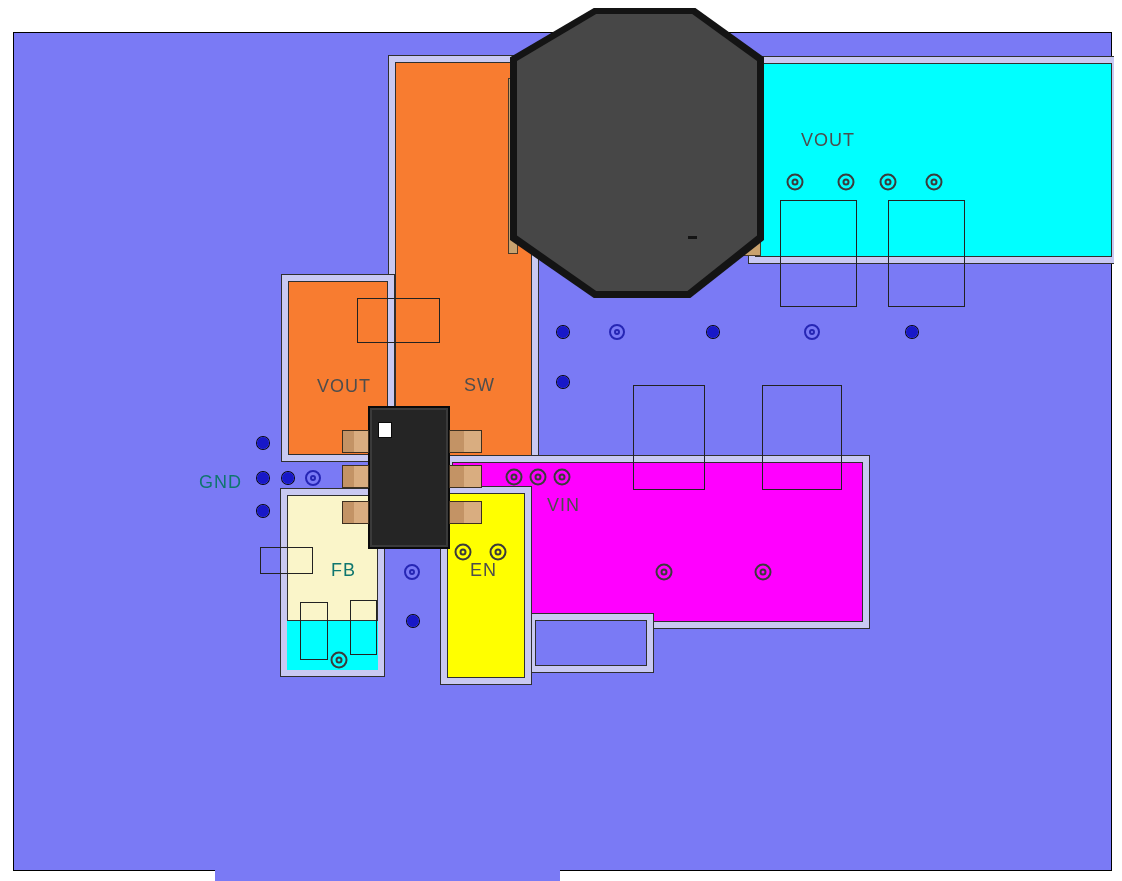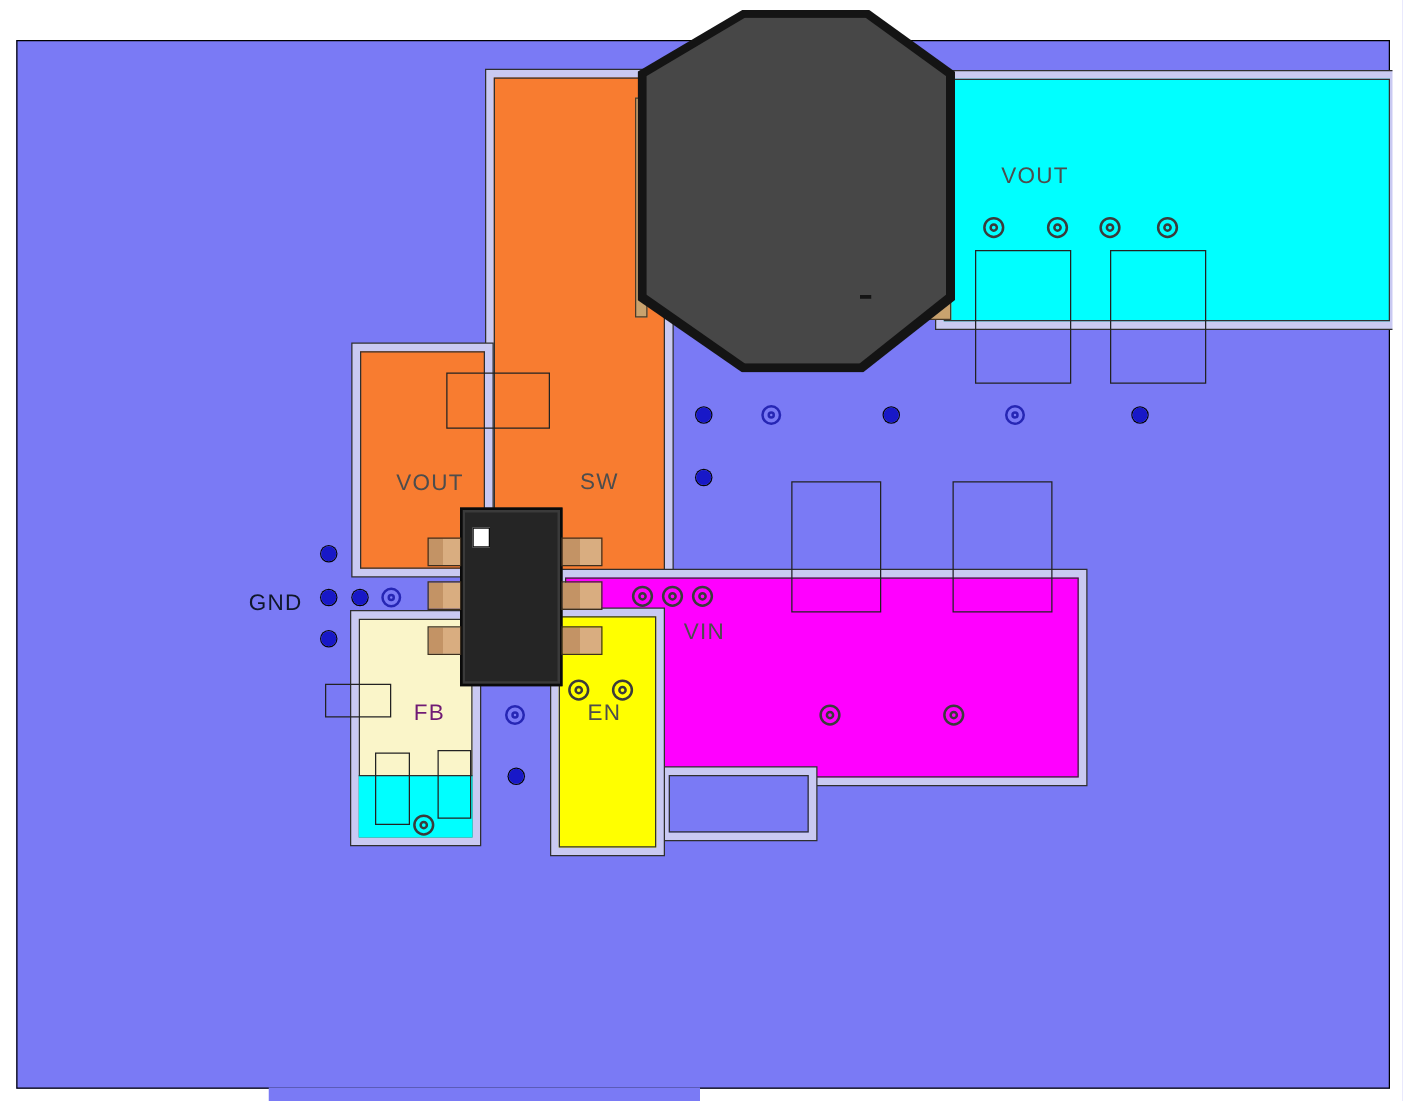--- a/index.html
+++ b/index.html
@@ -166,17 +166,17 @@
     <div class="via c" style="left: 538px; top: 477px;"></div>
     <div class="via c" style="left: 562px; top: 477px;"></div>
     <div class="via c" style="left: 664px; top: 572px;"></div>
     <div class="via c" style="left: 763px; top: 572px;"></div>
     <div class="via c" style="left: 463px; top: 552px;"></div>
     <div class="via c" style="left: 498px; top: 552px;"></div>
     <div class="via c" style="left: 339px; top: 660px;"></div>
     <div class="net-label" style="left: 801px; top: 131px; color: rgb(77, 77, 77); text-align: center;">VOUT</div>
     <div class="net-label" style="left: 317px; top: 377px; color: rgb(77, 77, 77);">VOUT</div>
     <div class="net-label" style="left: 464px; top: 376px; color: rgb(77, 77, 77);">SW</div>
-    <div class="net-label" style="left: 199px; top: 473px; color: #0f172a;">GND</div>
+    <div class="net-label" style="left: 199px; top: 473px; color: #0f766e;">GND</div>
     <div class="net-label" style="left: 547px; top: 496px; color: rgb(77, 77, 77);">VIN</div>
-    <div class="net-label" style="left: 331px; top: 561px; color: #701a75;">FB</div>
+    <div class="net-label" style="left: 331px; top: 561px; color: #0f766e;">FB</div>
     <div class="net-label" style="left: 470px; top: 561px; color: rgb(77, 77, 77);">EN</div>
   </div>
 
 </body></html>

